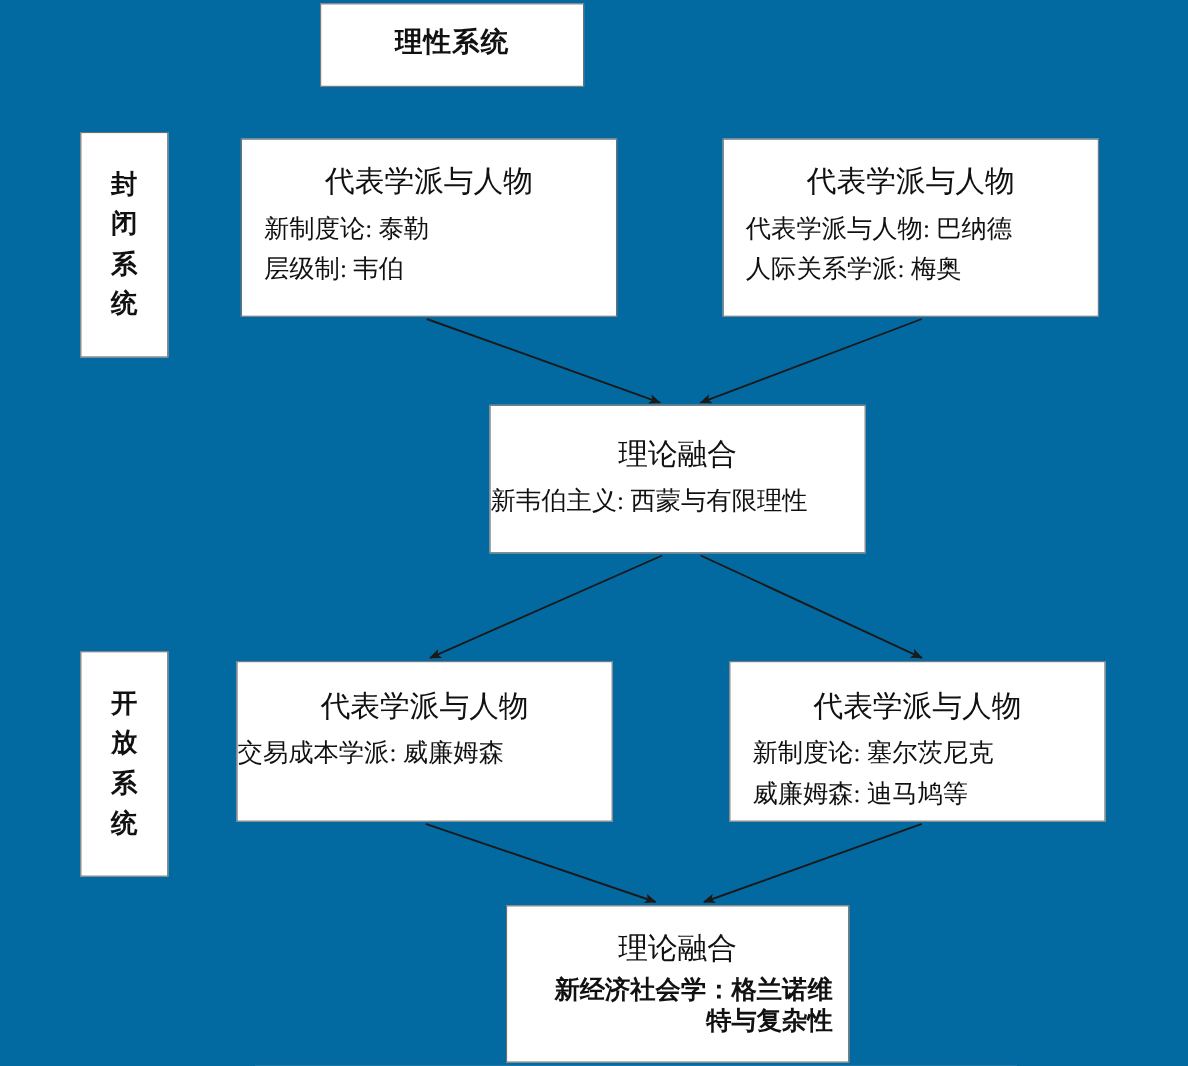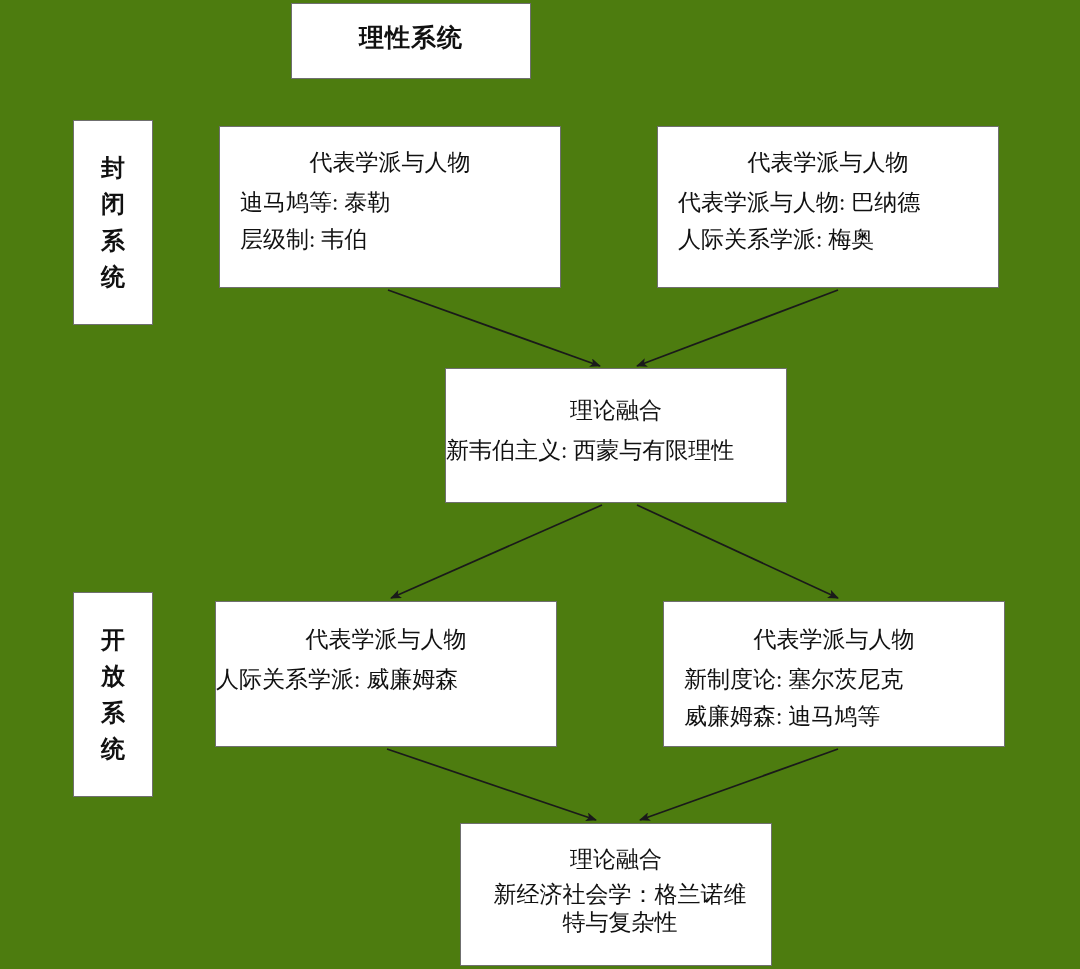--- a/index.html
+++ b/index.html
@@ -4,21 +4,21 @@
 <style>
   html, body {
     margin: 0;
     padding: 0;
     background: #ffffff;
   }
   #canvas {
     position: relative;
     width: 1080px;
     height: 969px;
-    background: #4d7c0f;
+    background: #0369a1;
     font-family: "Liberation Serif", "DejaVu Serif", serif;
     overflow: hidden;
   }
   .box {
     position: absolute;
     box-sizing: border-box;
     border: 1.6px solid #6f6f6f;
     background: #ffffff;
     z-index: 2;
   }
@@ -51,43 +51,44 @@
     display: flex;
     flex-direction: column;
     align-items: center;
     font-weight: bold;
     font-size: 24px;
     line-height: 1.52;
     color: #111;
   }
   .node-head {
     text-align: center;
-    font-size: 23px;
+    font-size: 27px;
     color: #111;
     margin-bottom: 6px;
   }
   .node-line {
     font-size: 23px;
     color: #111;
     line-height: 1.62;
     white-space: nowrap;
   }
   .node-line.left {
     text-align: left;
     padding-left: 20px;
   }
   .node-line.center {
     text-align: left;
   }
   .node-line.wrap {
     white-space: normal;
     line-height: 1.22;
-    text-align: center;
+    text-align: right;
     padding-left: 22px;
     padding-right: 14px;
+    font-weight: bold;
   }
   .grp-top .inner { top: 20px; }
   .grp-mid .inner { top: 26px; }
   .grp-bot .inner { top: 22px; }
   .grp-final .inner { top: 20px; }
   svg.edges {
     position: absolute;
     left: 0;
     top: 0;
     width: 1080px;
@@ -134,21 +135,21 @@
       <span>开</span>
       <span>放</span>
       <span>系</span>
       <span>统</span>
     </div>
   </div>
 
   <div class="box grp-top" style="left:219px; top:126px; width:342px; height:162px;">
     <div class="inner">
       <div class="node-head">代表学派与人物</div>
-      <div class="node-line left">迪马鸠等: 泰勒</div>
+      <div class="node-line left">新制度论: 泰勒</div>
       <div class="node-line left">层级制: 韦伯</div>
     </div>
   </div>
 
   <div class="box grp-top" style="left:657px; top:126px; width:342px; height:162px;">
     <div class="inner">
       <div class="node-head">代表学派与人物</div>
       <div class="node-line left">代表学派与人物: 巴纳德</div>
       <div class="node-line left">人际关系学派: 梅奥</div>
     </div>
@@ -157,21 +158,21 @@
   <div class="box grp-mid" style="left:445px; top:368px; width:342px; height:135px;">
     <div class="inner">
       <div class="node-head">理论融合</div>
       <div class="node-line center">新韦伯主义: 西蒙与有限理性</div>
     </div>
   </div>
 
   <div class="box grp-bot" style="left:215px; top:601px; width:342px; height:146px;">
     <div class="inner">
       <div class="node-head">代表学派与人物</div>
-      <div class="node-line center">人际关系学派: 威廉姆森</div>
+      <div class="node-line center">交易成本学派: 威廉姆森</div>
     </div>
   </div>
 
   <div class="box grp-bot" style="left:663px; top:601px; width:342px; height:146px;">
     <div class="inner">
       <div class="node-head">代表学派与人物</div>
       <div class="node-line left">新制度论: 塞尔茨尼克</div>
       <div class="node-line left">威廉姆森: 迪马鸠等</div>
     </div>
   </div>

